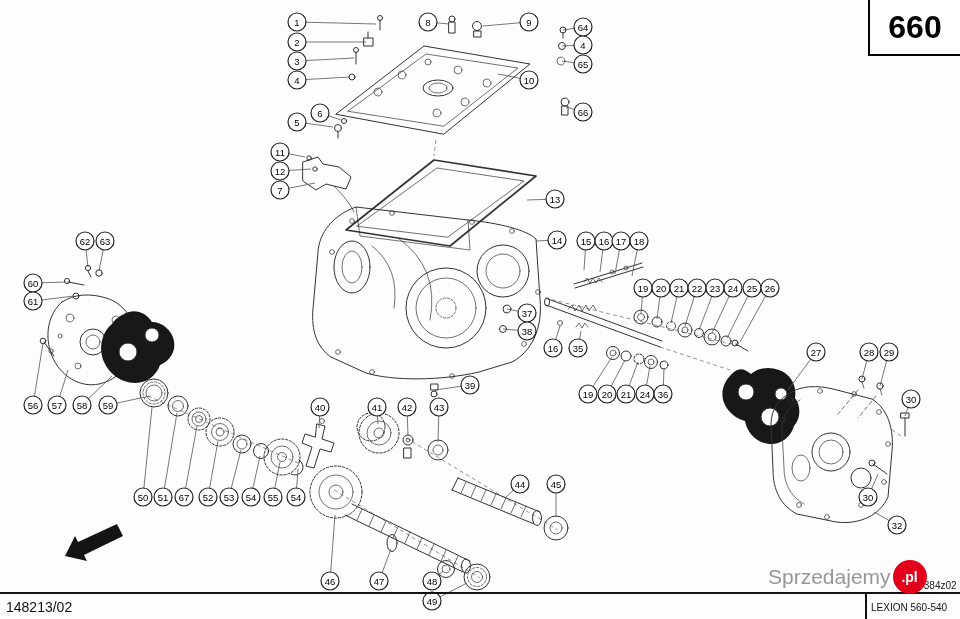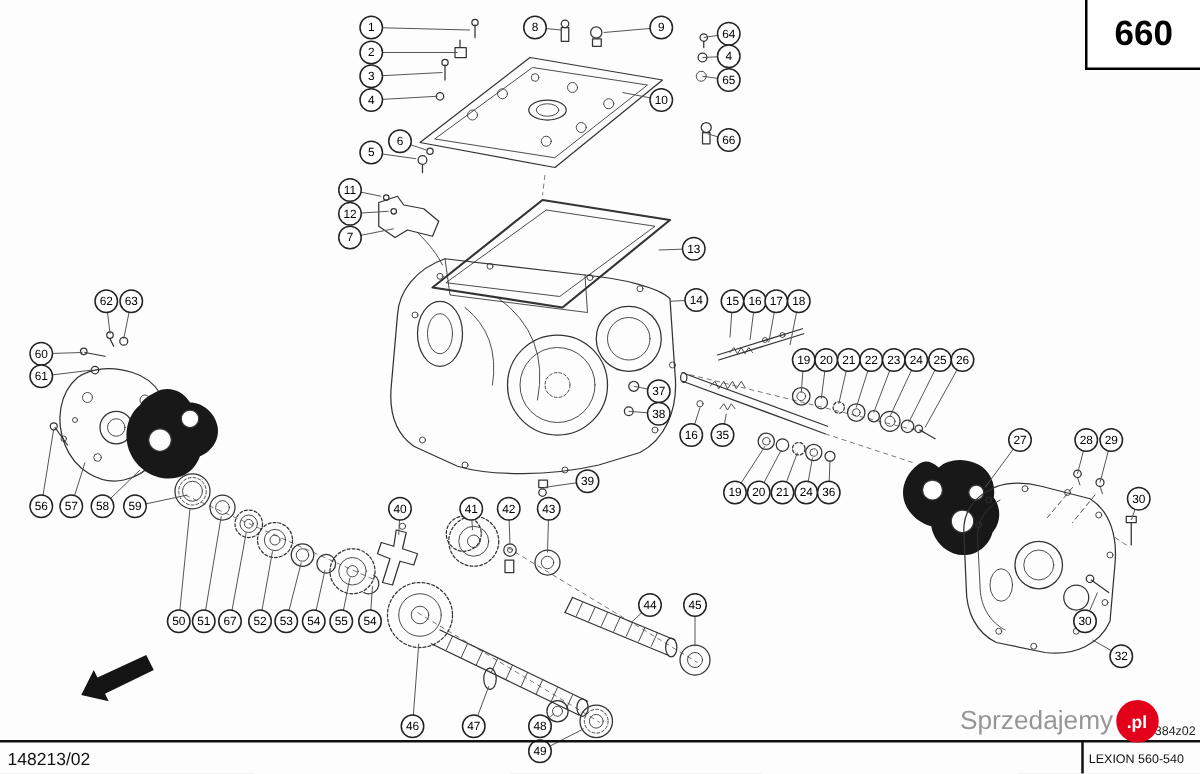--- a/index.html
+++ b/index.html
@@ -16,21 +16,21 @@
   .blk{fill:#181818;stroke:none;}
   .hole{fill:#fff;stroke:#333;stroke-width:1;}
   .callout line{stroke:#555;stroke-width:.8;}
   .callout circle{fill:#fff;stroke:#222;stroke-width:1.2;}
   .callout text{font-size:9.5px;fill:#000;text-anchor:middle;dominant-baseline:central;
                 font-family:"Liberation Sans",sans-serif;}
 
   .pageno-box{position:absolute;top:0;right:0;width:90px;height:54px;background:#fff;
         border-left:2px solid #000;border-bottom:2px solid #000;
         display:flex;align-items:center;justify-content:center;
-        font-size:28px;font-weight:700;color:#000;}
+        font-size:32px;font-weight:700;color:#000;}
   .footer-rule{position:absolute;left:0;right:0;top:592px;border-top:2px solid #111;}
   .footer-vline{position:absolute;left:865px;top:592px;height:27px;border-left:2px solid #111;}
   .doc-number{position:absolute;left:6px;top:599px;font-size:14px;color:#111;}
   .model-label{position:absolute;left:871px;top:602px;font-size:10px;color:#111;}
   .drawing-code{position:absolute;left:893px;top:580px;font-size:10px;color:#222;padding-left:28px;}
   .watermark{position:absolute;left:768px;top:560px;display:flex;align-items:center;gap:2px;z-index:6;}
   .wm-text{font-size:21px;color:#8f8f8f;opacity:.93;}
   .wm-badge{width:34px;height:34px;border-radius:50%;color:#fff;font-weight:700;font-size:14px;
         display:flex;align-items:center;justify-content:center;}
 </style>

